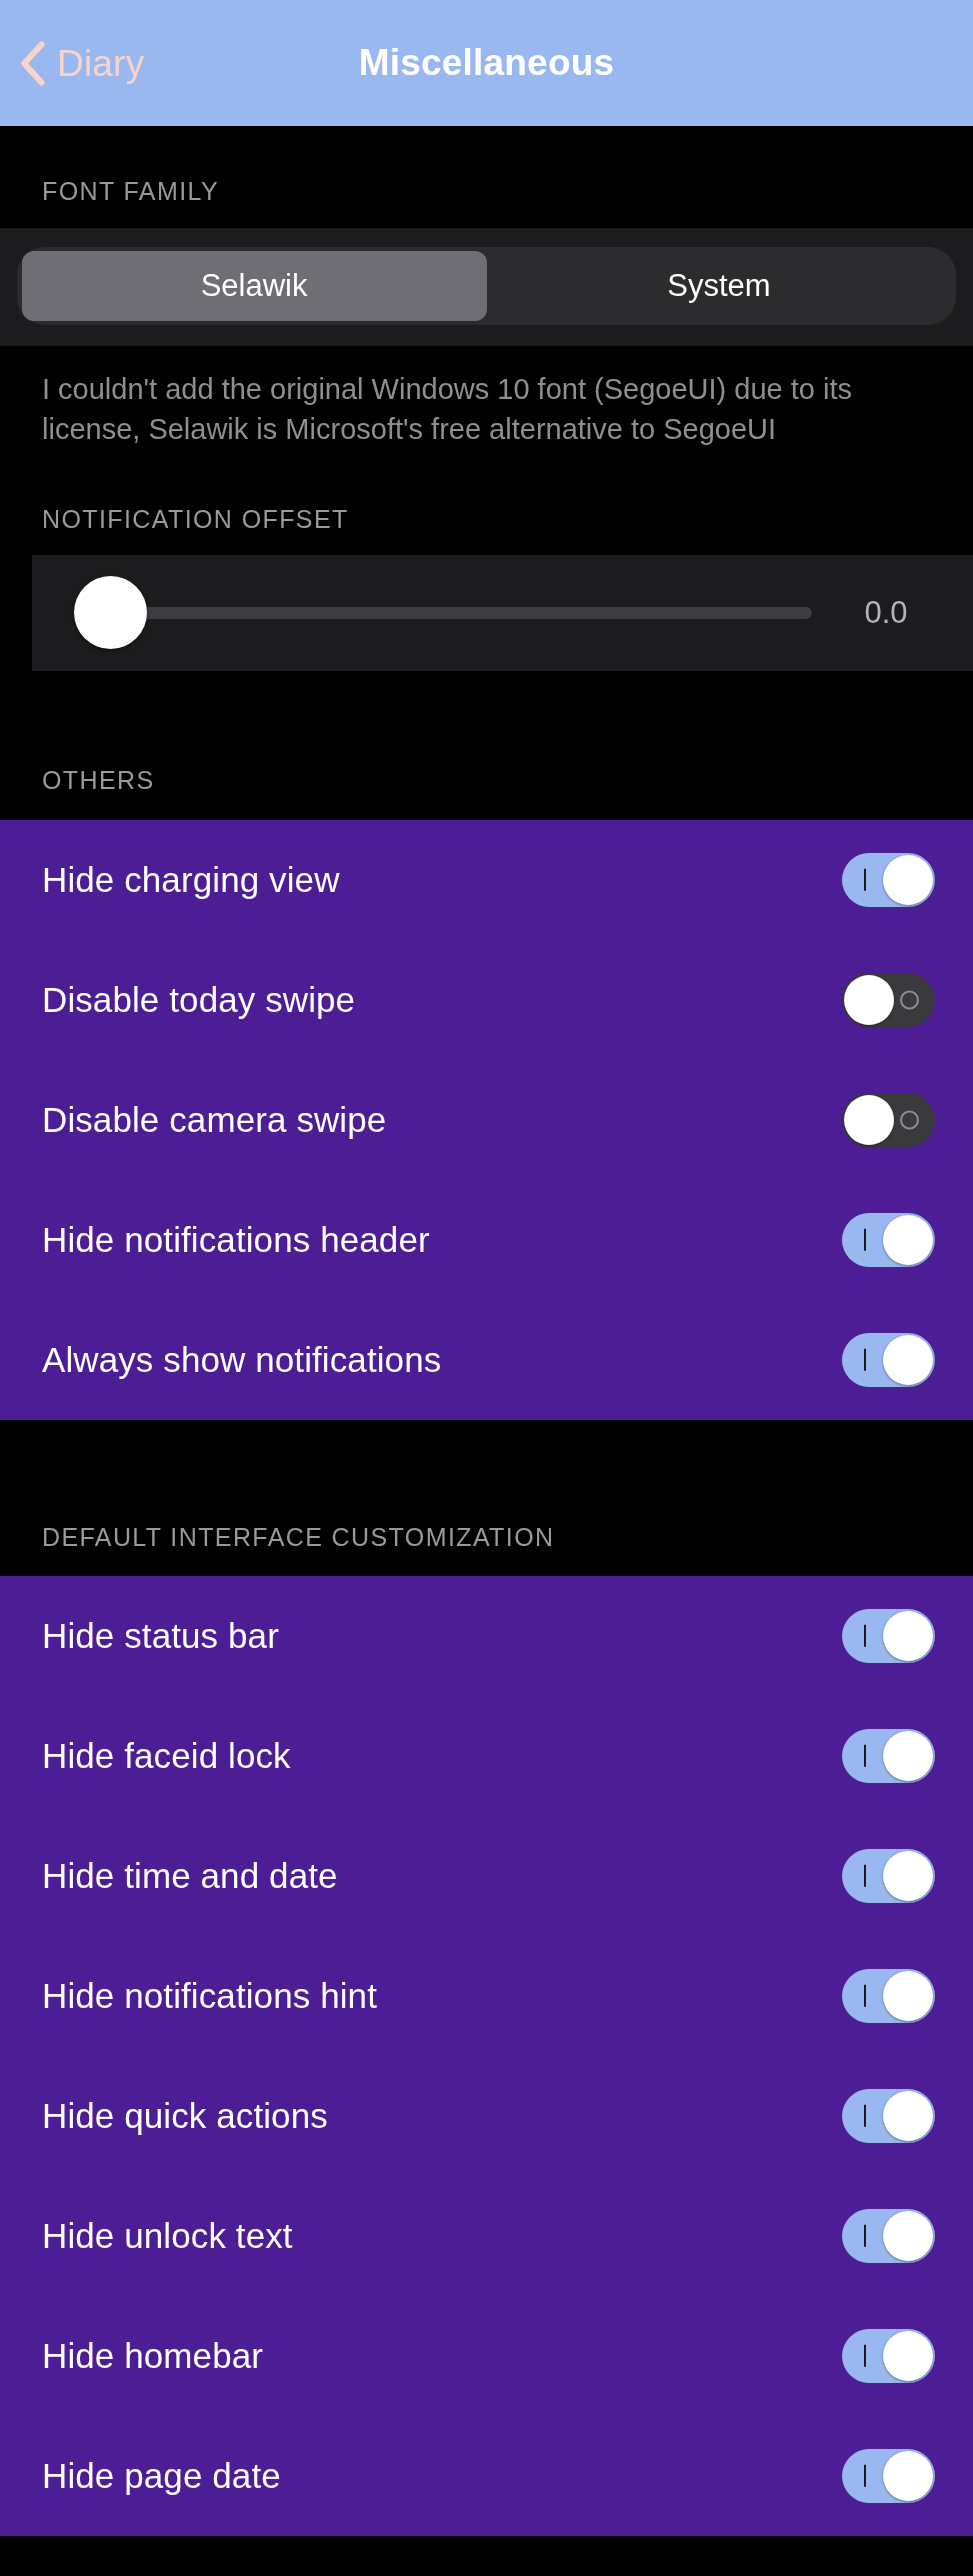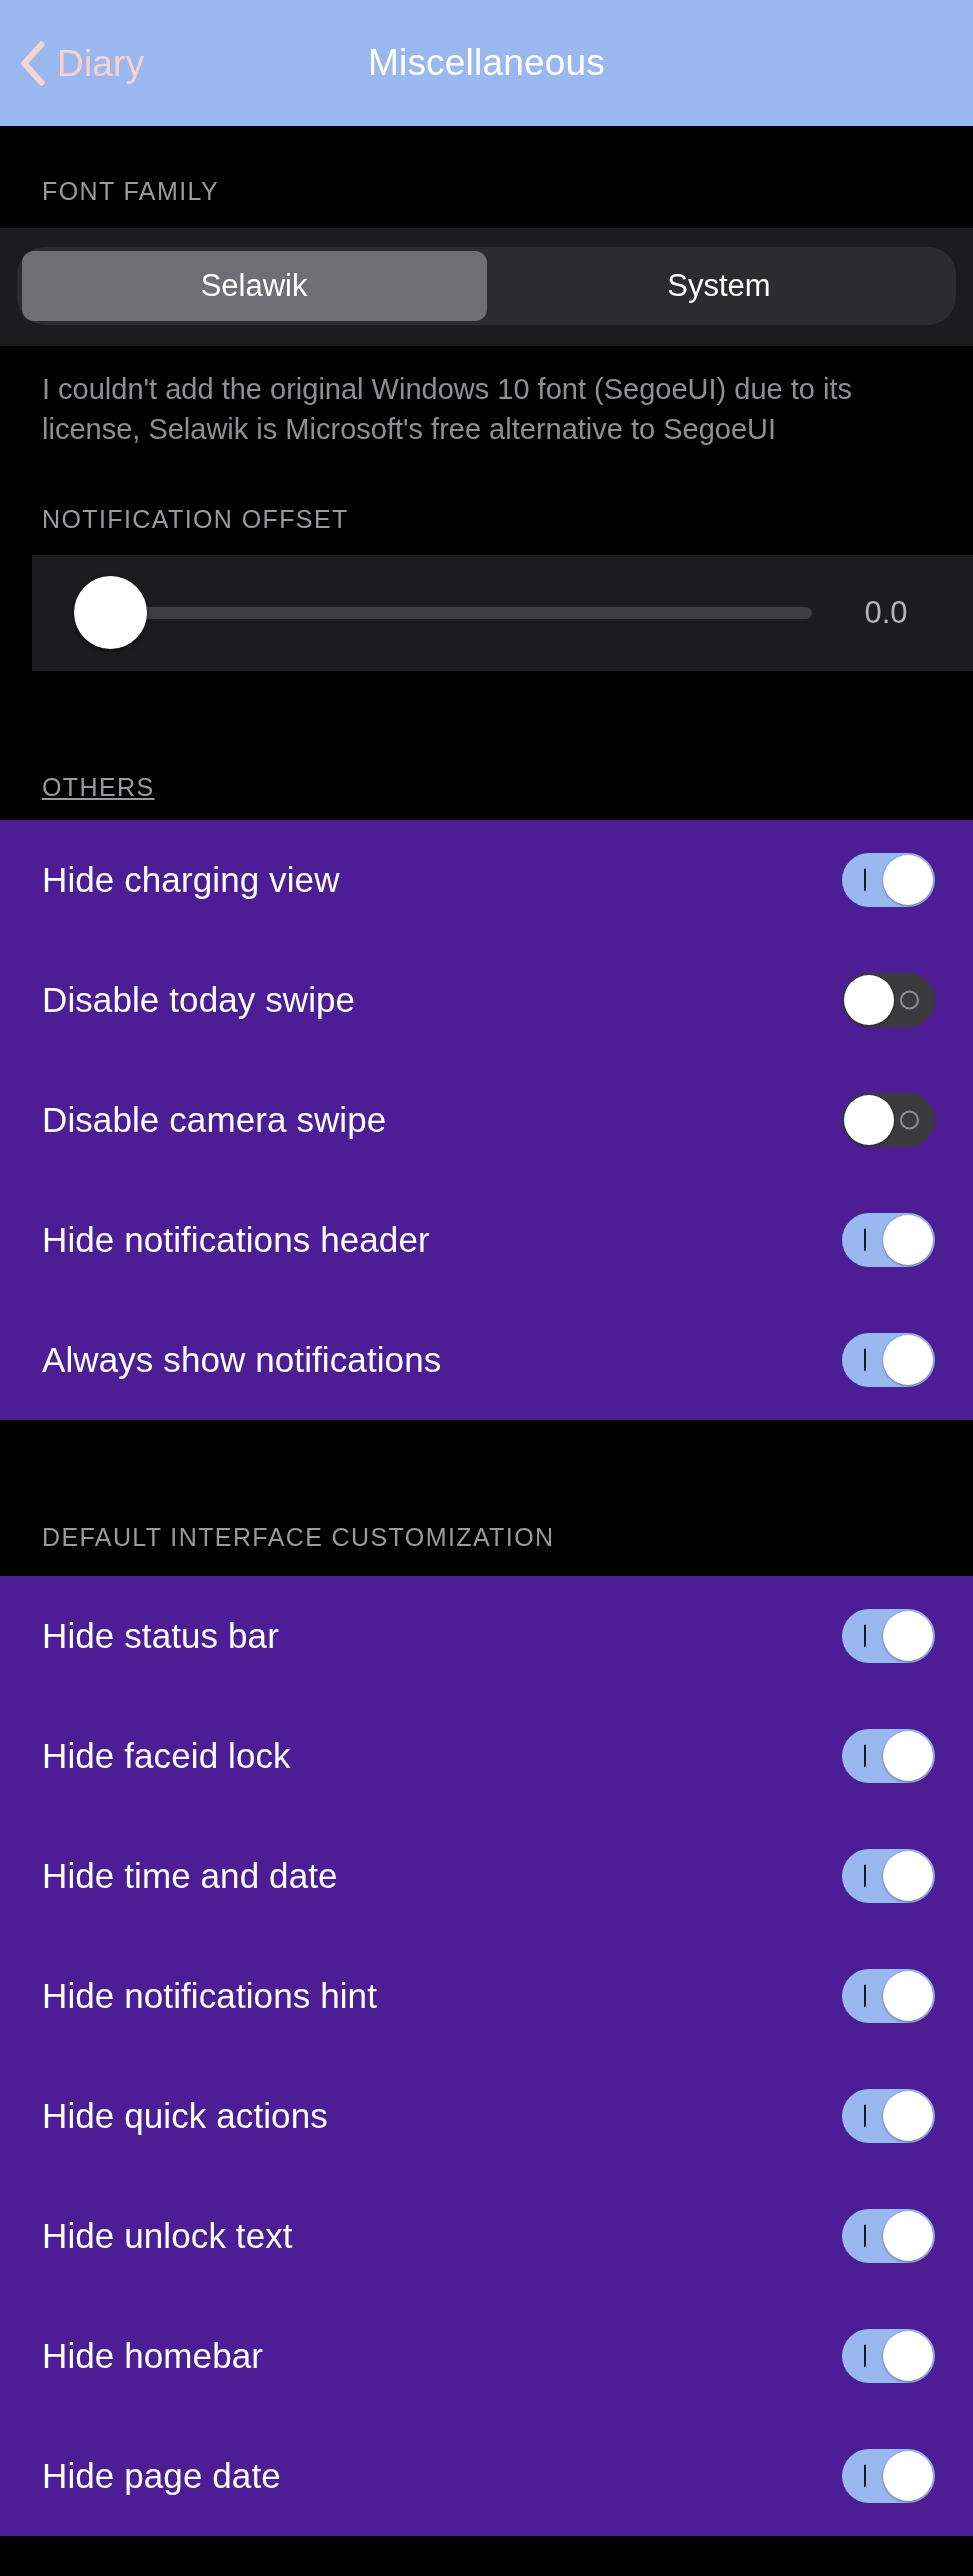--- a/index.html
+++ b/index.html
@@ -36,38 +36,38 @@
     letter-spacing:0.2px;
     line-height:1;
   }
   .nav-title{
     position:absolute;
     left:0; right:0; top:50%;
     transform:translateY(-50%);
     text-align:center;
     color:#ffffff;
     font-size:37px;
-    font-weight:400;
+    font-weight:700;
     letter-spacing:0.2px;
     pointer-events:none;
   }
 
   
   .sec-head{
     background:#000;
     color:#9a9a9e;
     font-size:25px;
     letter-spacing:1.4px;
     padding:0 0 0 42px;
     display:flex;
     align-items:flex-end;
     text-transform:uppercase;
   }
   .sec-head.first{ height:102px; padding-bottom:22.5px; }
-  .sec-head.mid  { height:149px; padding-bottom:18px;text-decoration:underline; }
+  .sec-head.mid  { height:149px; padding-bottom:25px; }
   .sec-head.tall { height:156px; padding-bottom:24px; }
 
   
   .group{ background:#4c1d95; }
 
   
   .seg-row{
     background:#1c1c1e;
     padding:19px 17.3px 21px 17.3px;
   }

